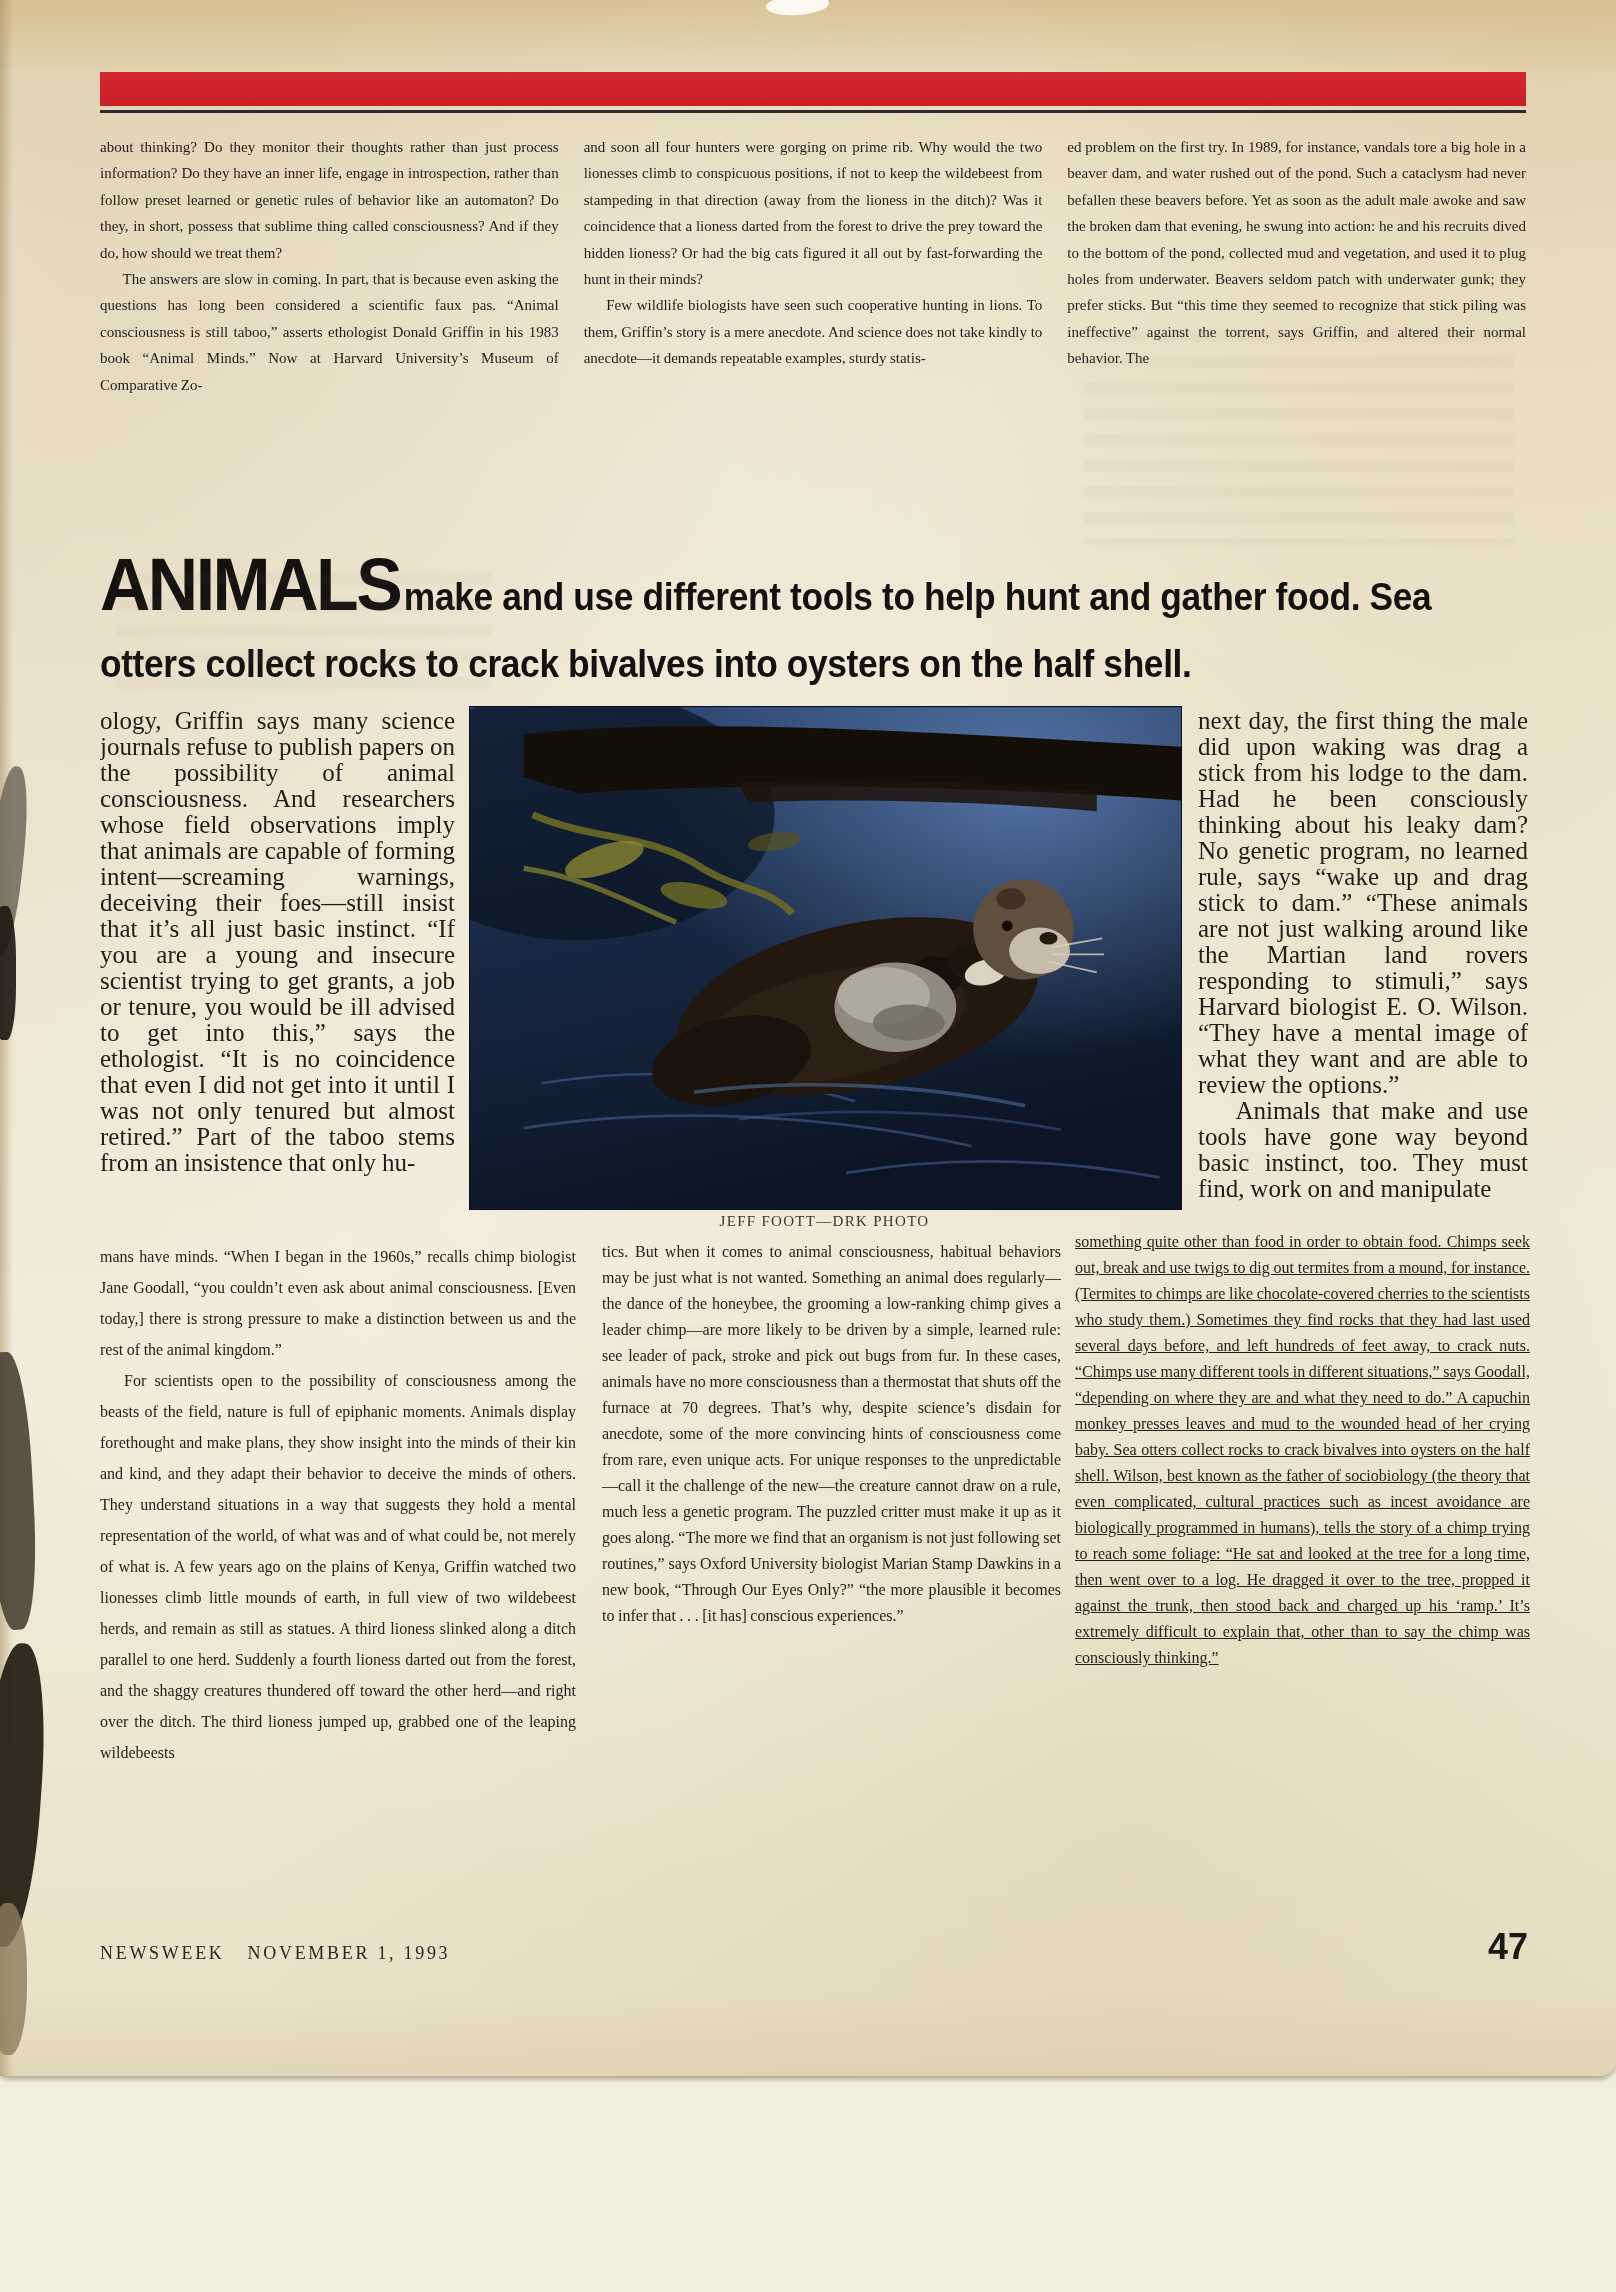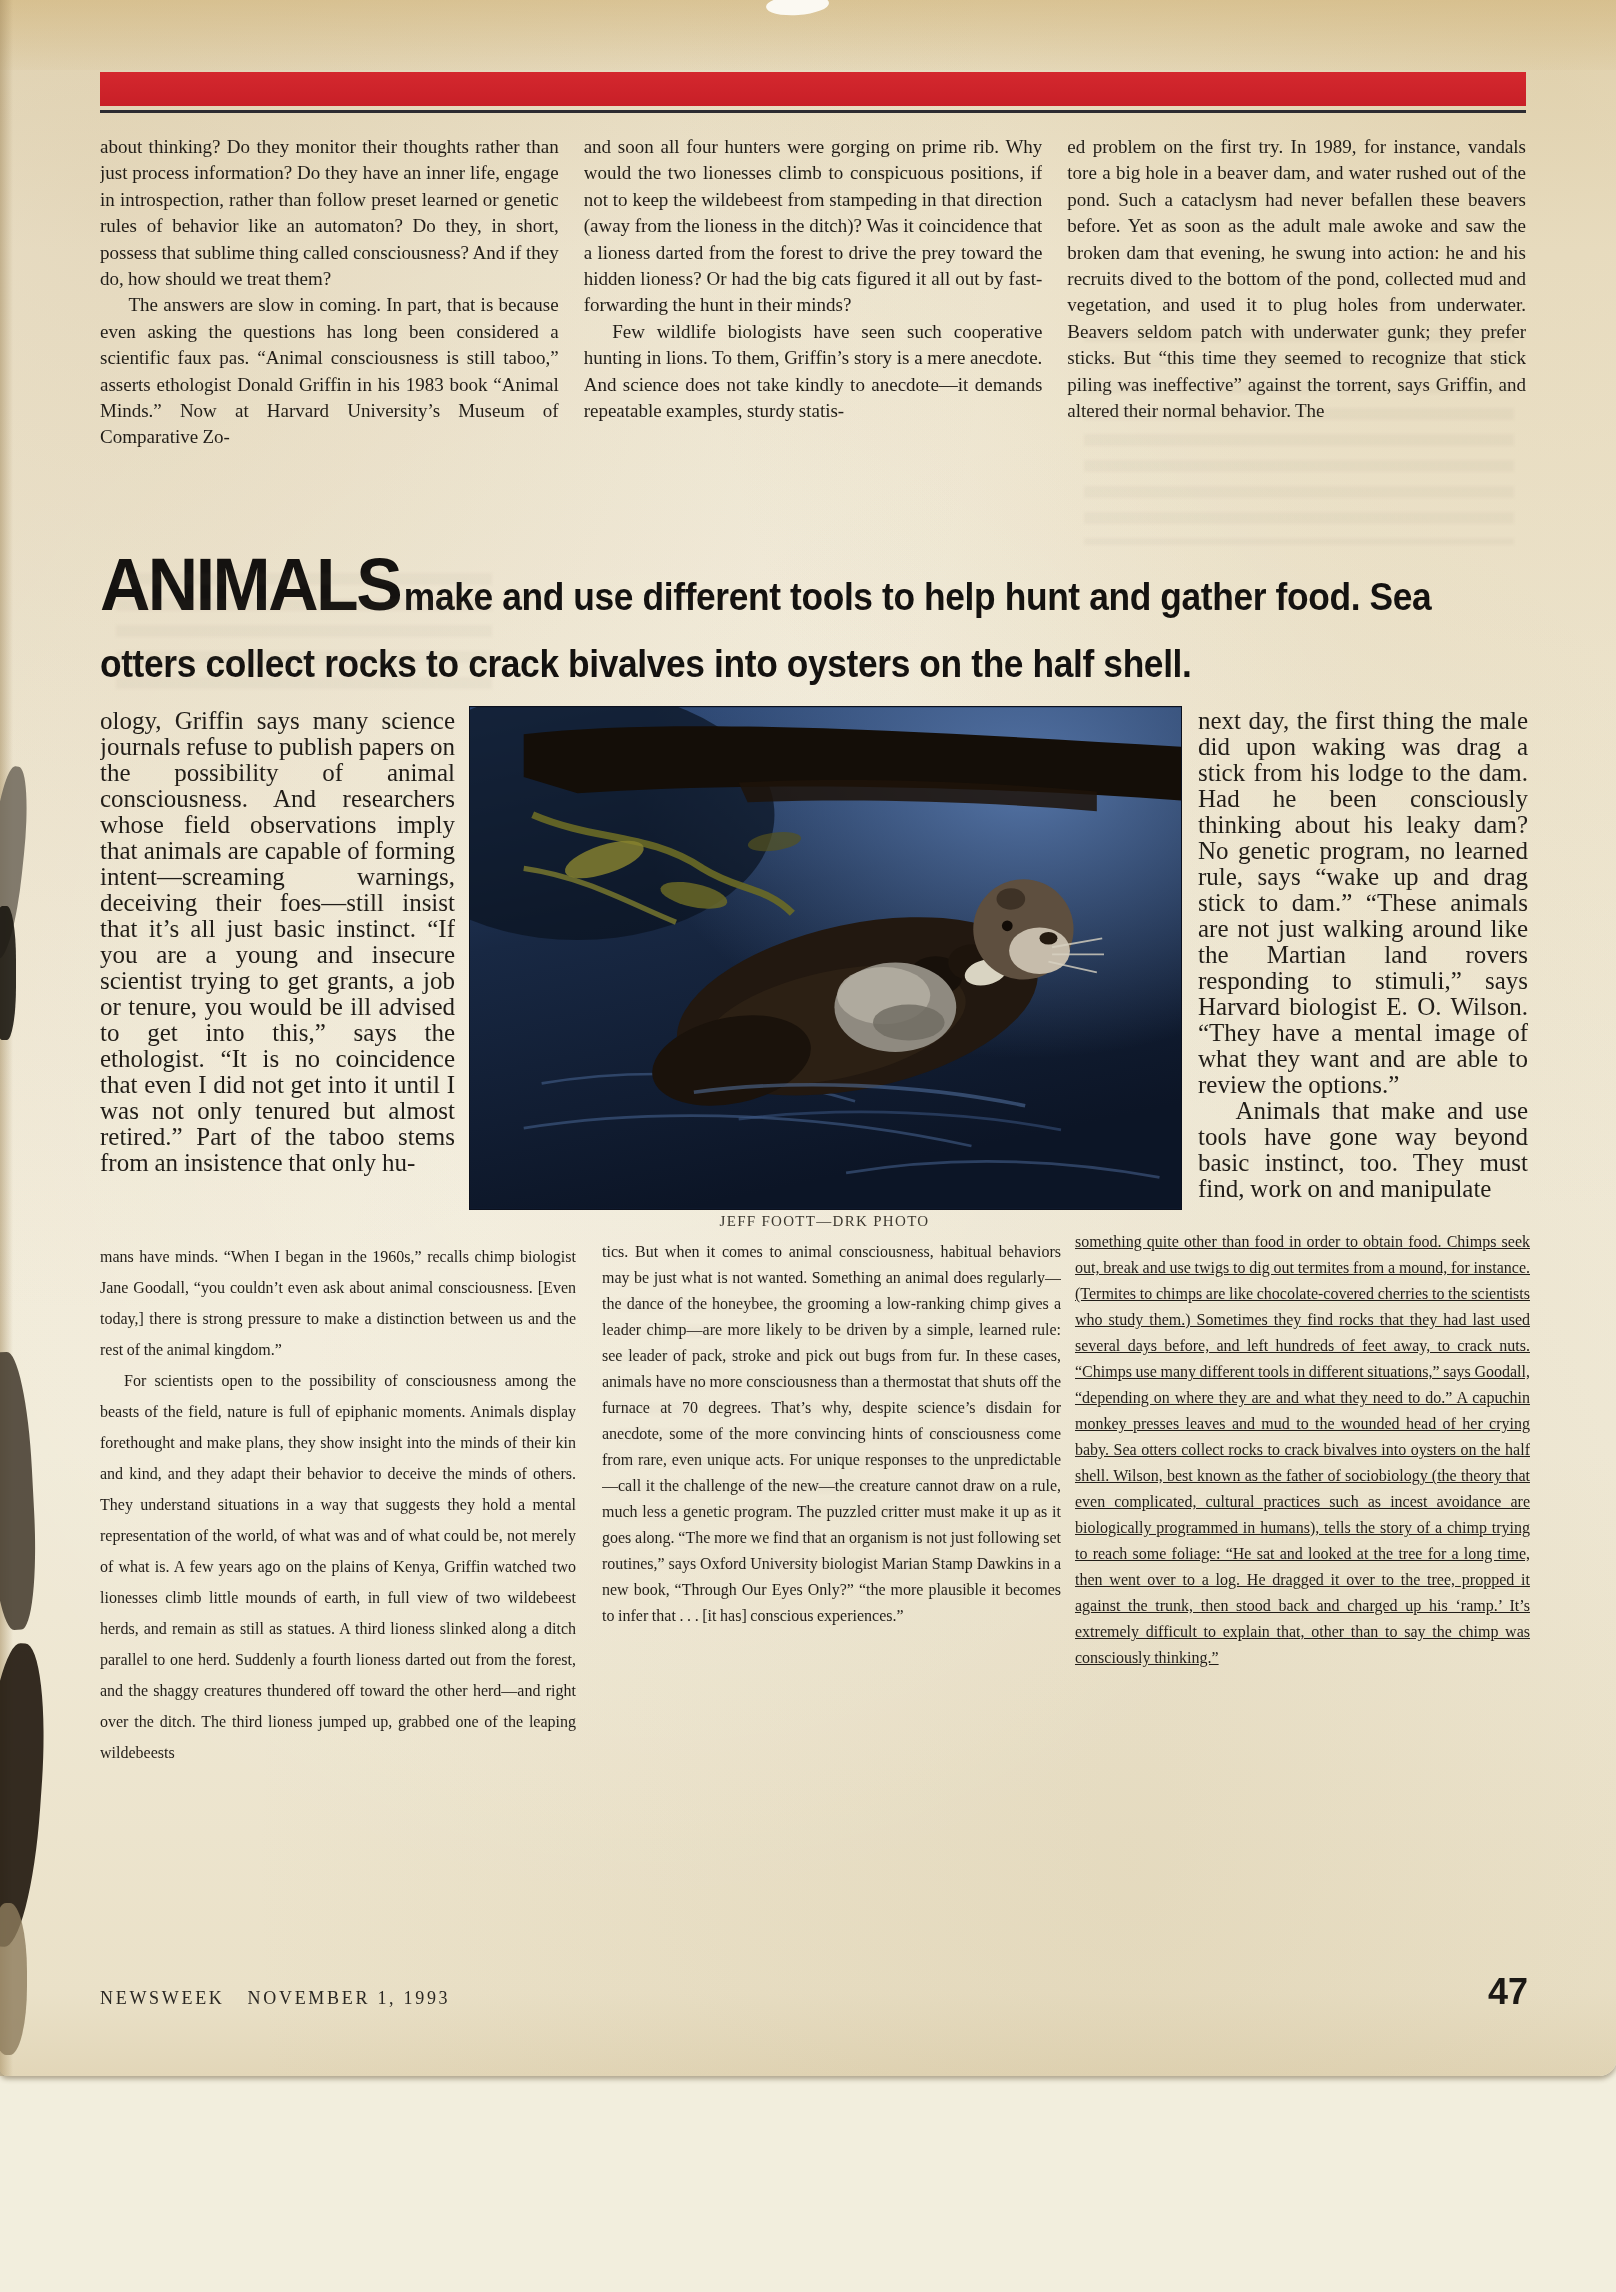--- a/index.html
+++ b/index.html
@@ -24,21 +24,21 @@
 
   .col{position:absolute;overflow:hidden;font-size:16px;line-height:31px;
        text-align:justify;word-spacing:-0.4px;}
   .col p{margin:0;}
   .col p + p{text-indent:1.5em;}
   .col.tight{font-size:16px;line-height:26px;}
   .col.narrow{font-size:25px;line-height:26px;}
 
   .top-cols{position:absolute;left:100px;top:134px;width:1426px;height:421px;
     display:flex;gap:25px;}
-  .top-cols .tcol{flex:1;overflow:hidden;font-size:19px;line-height:26.4px;
+  .top-cols .tcol{flex:1;overflow:hidden;font-size:15px;line-height:26.4px;
     text-align:justify;word-spacing:-0.4px;}
   .top-cols .tcol p{margin:0;}
   .top-cols .tcol p + p{text-indent:1.5em;}
 
   .headline{position:absolute;left:100px;top:555px;width:1549px;line-height:59px;
     font-family:"Liberation Sans", sans-serif;font-weight:bold;color:#141210;
     transform:scaleX(.93);transform-origin:left top;white-space:nowrap;}
   .headline .lead{font-size:75px;letter-spacing:-2.7px;line-height:59px;}
   .headline .hrest{font-size:38px;letter-spacing:-0.4px;}
 
@@ -46,21 +46,21 @@
     border:0.9px solid #0b101d;background:#13203a;}
   .photo-credit{position:absolute;left:469px;top:1213px;width:711px;text-align:center;
     font-size:15px;letter-spacing:1.3px;color:#3a362e;font-family:"Liberation Serif",serif;}
 
   .col-nl{left:100px;top:708px;width:355px;height:528px;}
   .col-nr{left:1198px;top:708px;width:330px;height:521px;}
   .col-bl{left:100px;top:1241px;width:476px;height:751px;}
   .col-bm{left:602px;top:1239px;width:459px;height:754px;}
   .col-br{left:1075px;top:1229px;width:455px;height:767px;text-decoration:underline;}
 
-  .footer{position:absolute;left:100px;top:1971px;width:1428px;display:flex;
+  .footer{position:absolute;left:100px;top:1926px;width:1428px;display:flex;
     justify-content:space-between;align-items:baseline;}
   .footer .mag{font-size:18px;letter-spacing:2.7px;color:#2a2722;}
   .footer .mag .date{margin-left:23px;}
   .footer .pageno{font-size:36px;font-weight:bold;color:#1c1915;
     font-family:"Liberation Sans",sans-serif;}
 
   
   .edge{position:absolute;pointer-events:none;}
   .e-strip{left:0;top:0;width:12.5px;height:2076px;
     background:linear-gradient(90deg, rgba(160,135,90,.5), rgba(160,135,90,0));}

